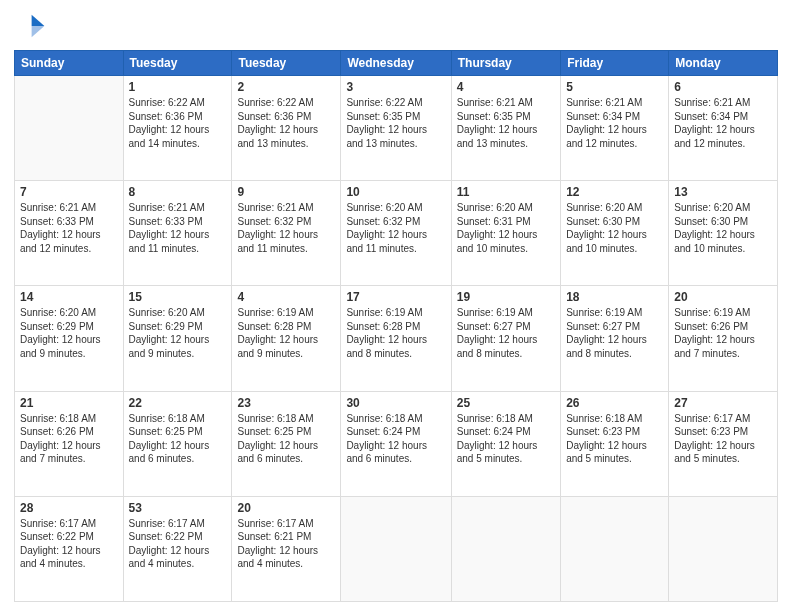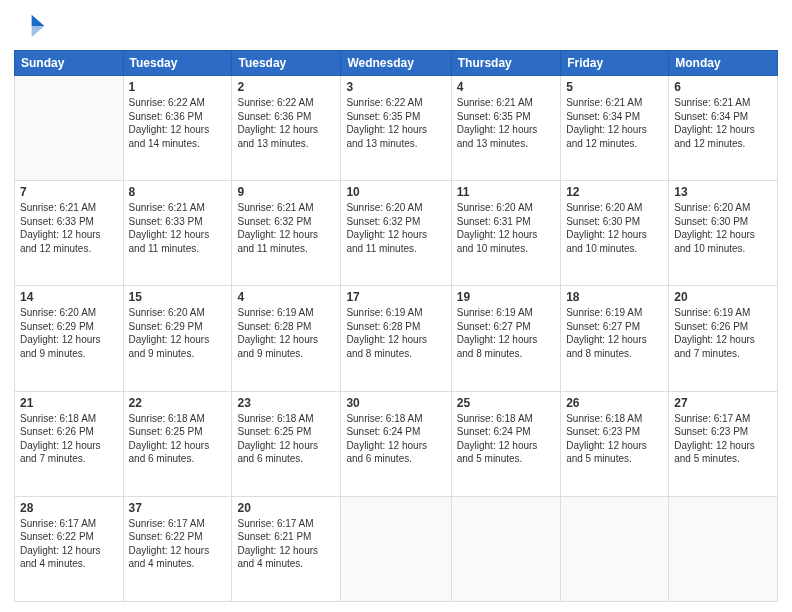--- a/index.html
+++ b/index.html
@@ -250,21 +250,21 @@
             <span class="day-num">27</span>
             <div class="day-info">Sunrise: 6:17 AM<br>Sunset: 6:23 PM<br>Daylight: 12 hours and 5 minutes.</div>
           </td>
         </tr>
         <tr>
           <td>
             <span class="day-num">28</span>
             <div class="day-info">Sunrise: 6:17 AM<br>Sunset: 6:22 PM<br>Daylight: 12 hours and 4 minutes.</div>
           </td>
           <td>
-            <span class="day-num">37</span>
+            <span class="day-num">53</span>
             <div class="day-info">Sunrise: 6:17 AM<br>Sunset: 6:22 PM<br>Daylight: 12 hours and 4 minutes.</div>
           </td>
           <td>
             <span class="day-num">20</span>
             <div class="day-info">Sunrise: 6:17 AM<br>Sunset: 6:21 PM<br>Daylight: 12 hours and 4 minutes.</div>
           </td>
           <td class="empty-cell"></td>
           <td class="empty-cell"></td>
           <td class="empty-cell"></td>
           <td class="empty-cell"></td>

